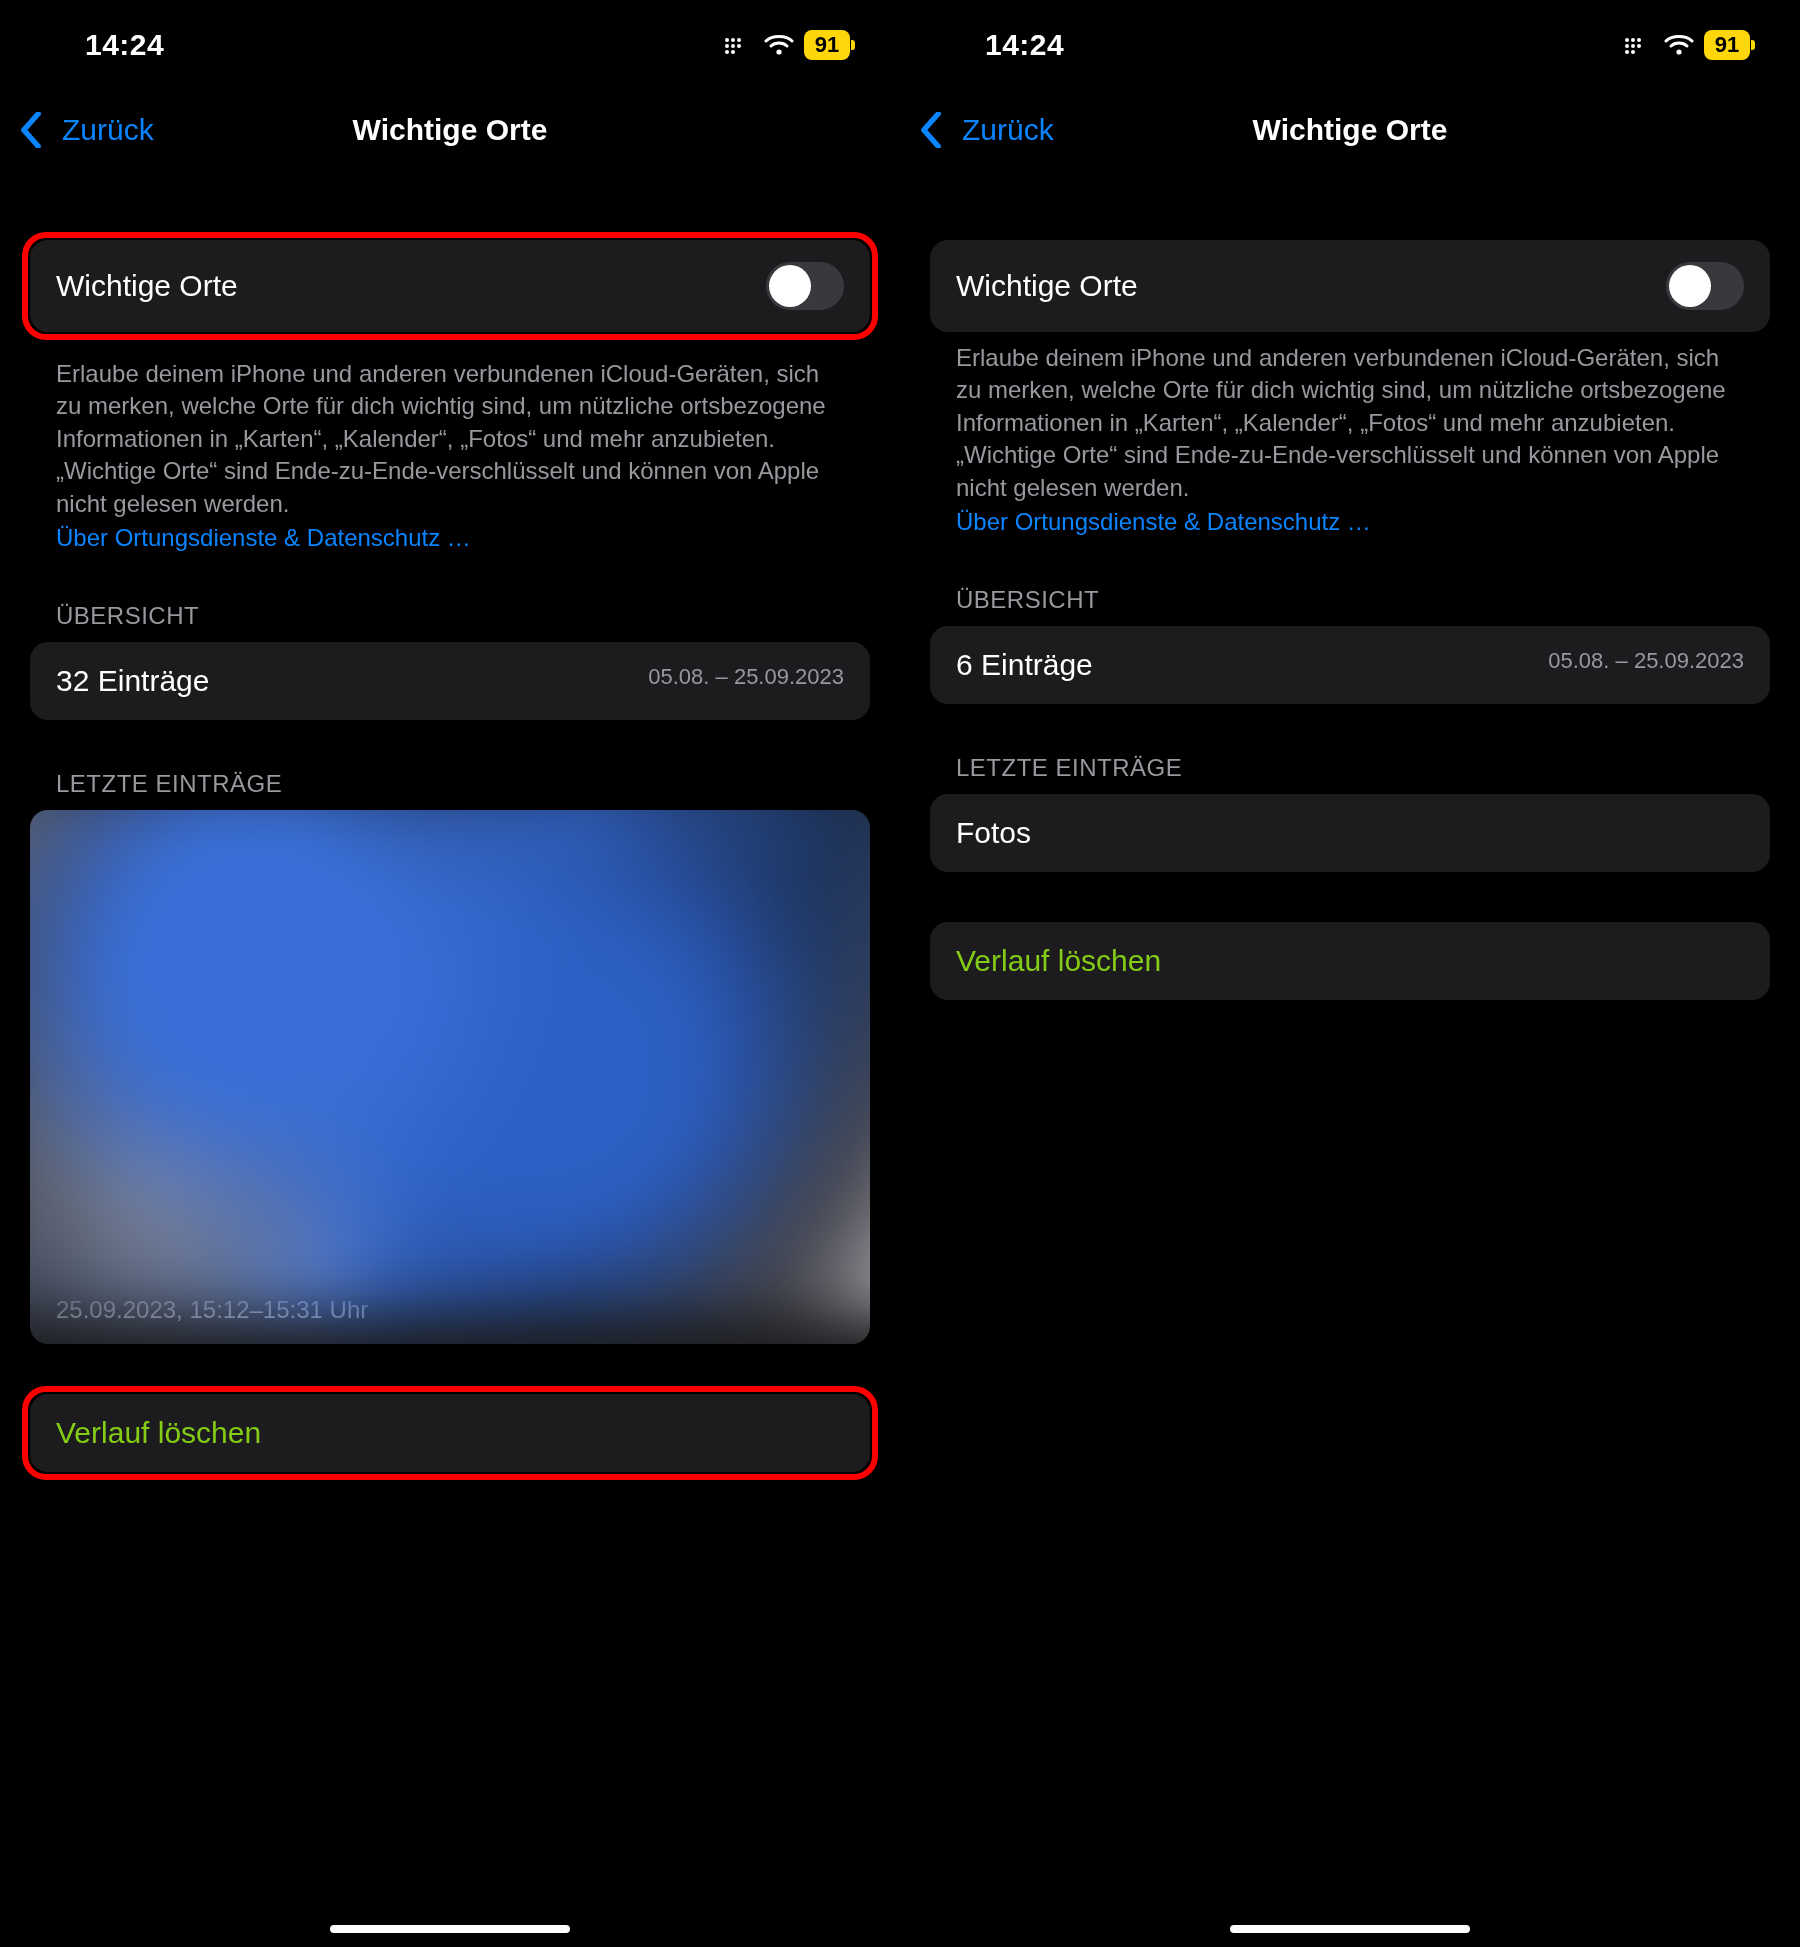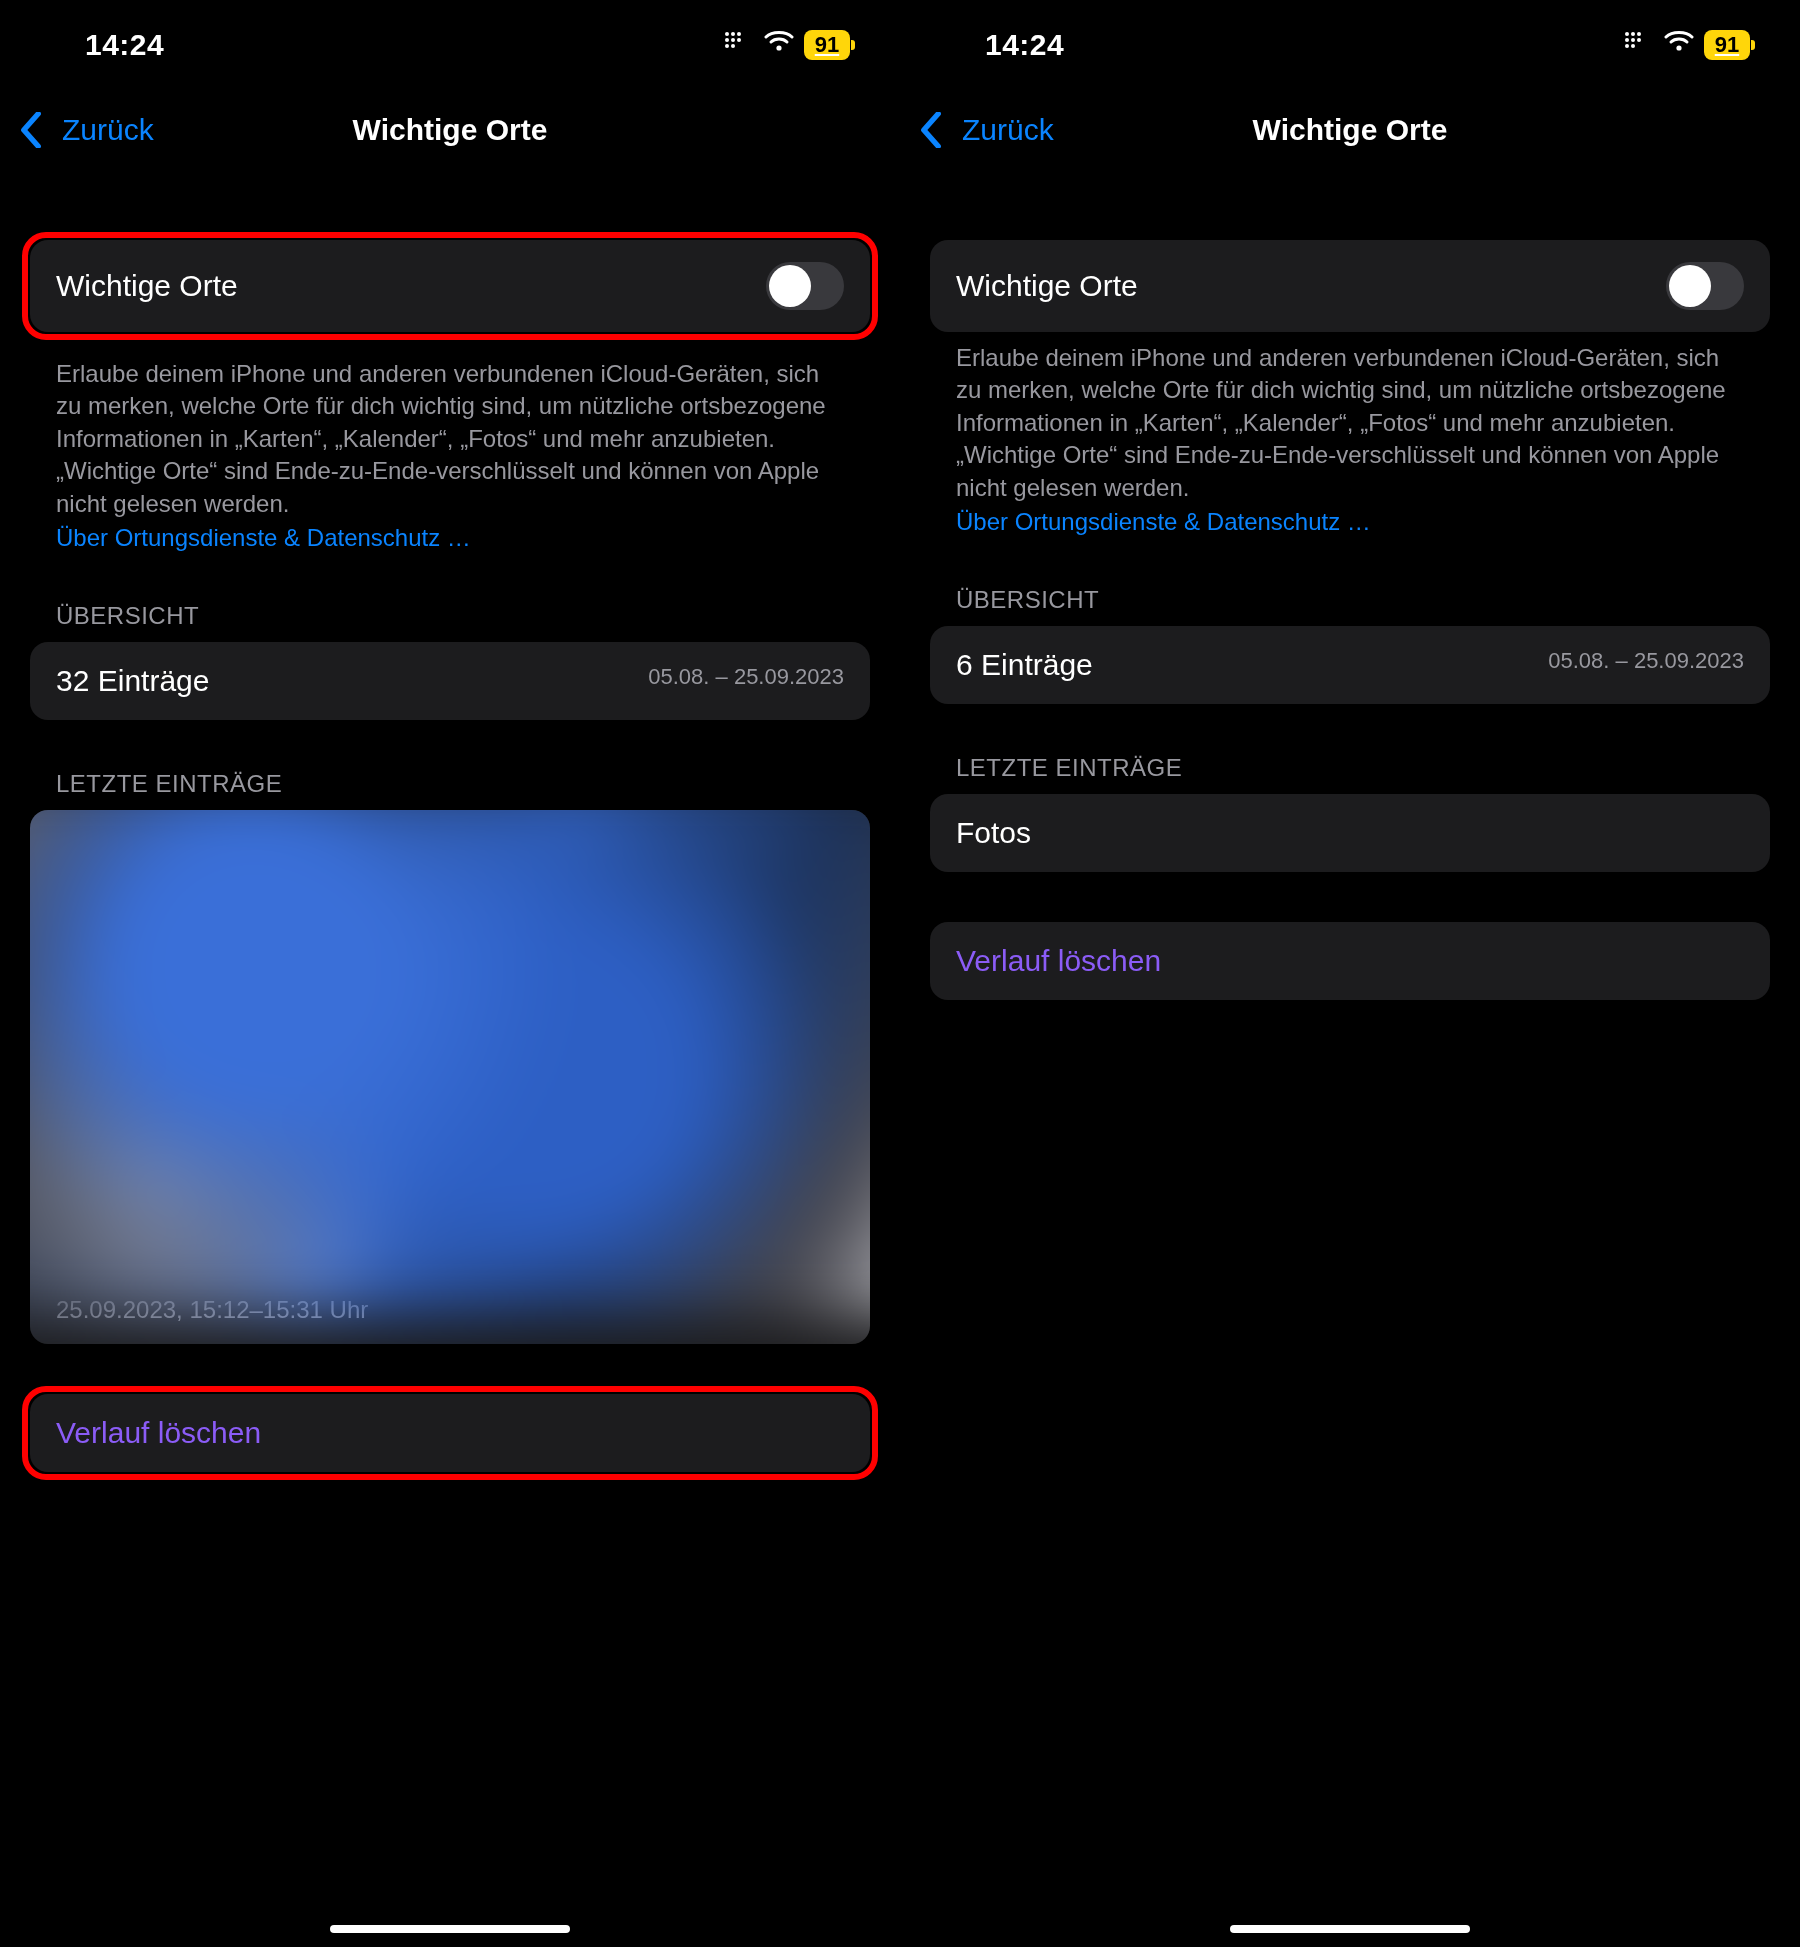--- a/index.html
+++ b/index.html
@@ -26,23 +26,22 @@
     justify-content: space-between;
     padding: 0 50px 0 85px;
   }
   .status-time {
     font-size: 30px;
     font-weight: 700;
     letter-spacing: 0.5px;
   }
   .status-right {
     display: flex;
-    align-items: flex-start;
+    align-items: flex-end;
     gap: 10px;
-    text-decoration: underline;
   }
   .cell-icon { display:inline-block; }
   .wifi-icon { display:inline-block; }
   .battery {
     background: #ffd60a;
     color: #000;
     font-weight: 700;
     font-size: 22px;
     border-radius: 8px;
     padding: 2px 6px;
@@ -154,21 +153,21 @@
       radial-gradient(circle at 20% 75%, #8a8a94 0%, transparent 30%),
       linear-gradient(120deg, #6c6c74 0%, #3b3b42 15%, #1b2a45 30%, #3a6fd8 50%, #1b2a45 70%, #4a4a52 88%, #d8d8dc 100%);
     filter: blur(26px);
     transform: scale(1.15);
   }
   .map-caption {
     color: #98989f;
     font-size: 24px;
     padding: 16px 26px 20px 26px;
   }
-  .link-cell { color: #8b5cf6; font-size: 30px; }
+  .link-cell { color: #84cc16; font-size: 30px; }
   
   .home-indicator {
     position: absolute;
     bottom: 14px;
     left: 50%;
     transform: translateX(-50%);
     width: 240px;
     height: 8px;
     background: #fff;
     border-radius: 4px;

